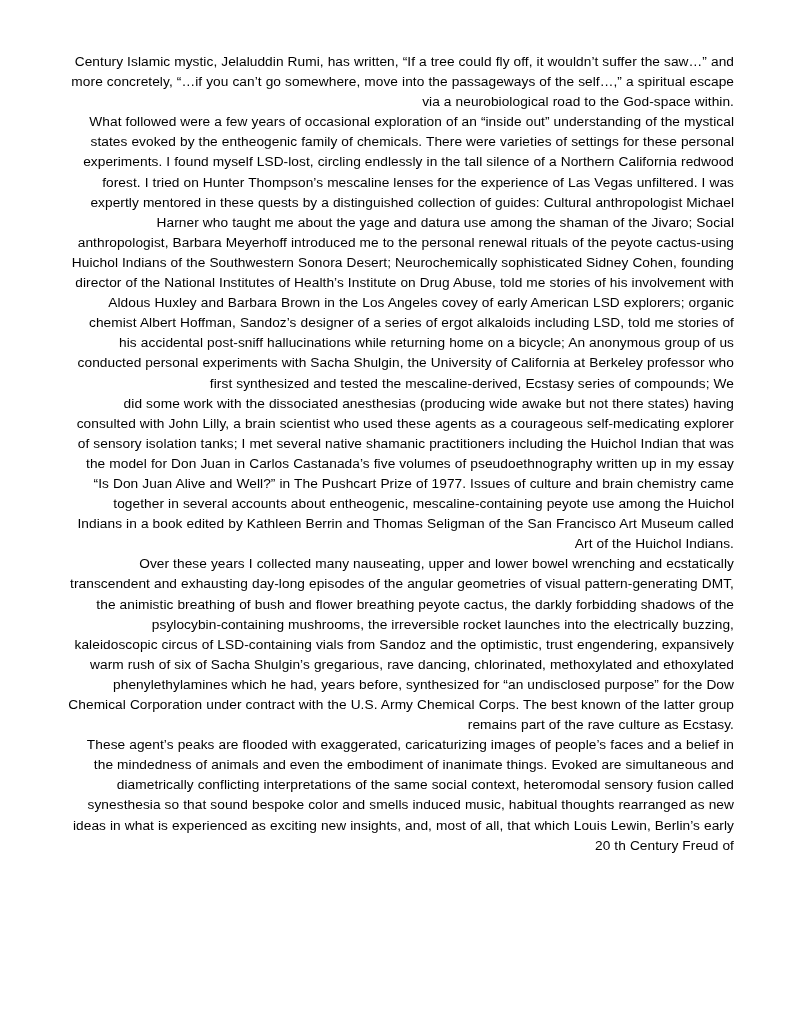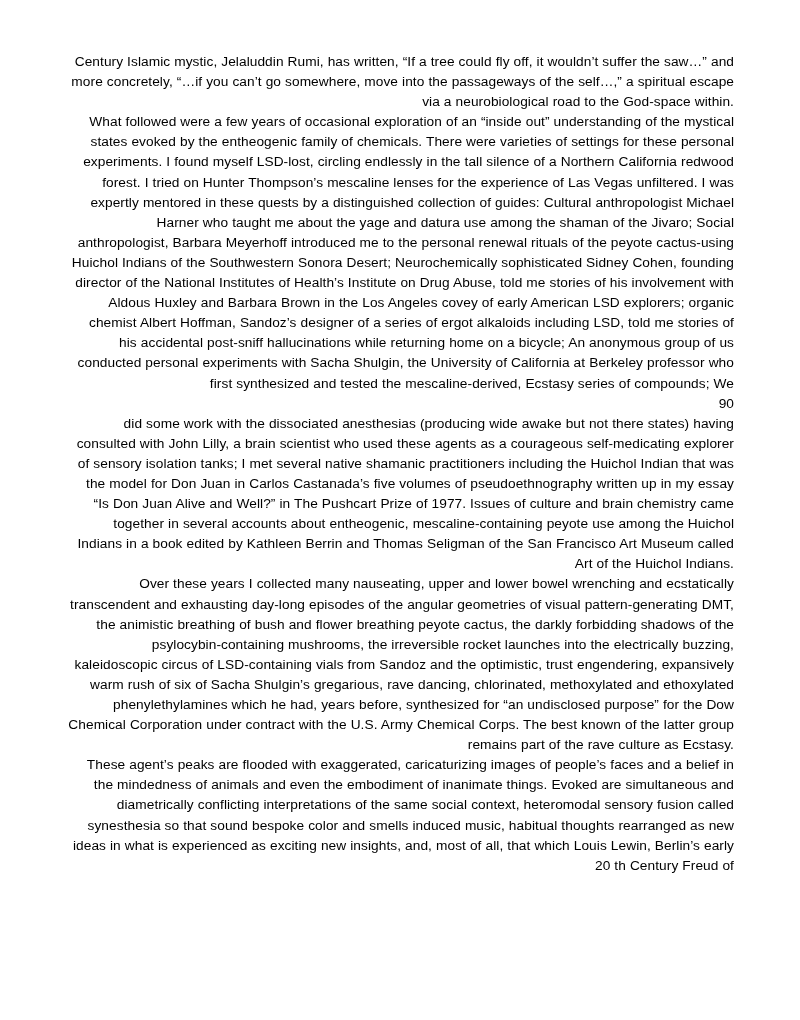--- a/index.html
+++ b/index.html
@@ -37,18 +37,17 @@
     padding: 0;
   }
 </style>
 </head>
 <body>
 
 <div class="page">
   <div class="doc-body">
     <p class="para">Century Islamic mystic, Jelaluddin Rumi, has written, “If a tree could fly off, it wouldn’t suffer the saw…” and more concretely, “…if you can’t go somewhere, move into the passageways of the self…,” a spiritual escape via a neurobiological road to the God-space within.</p>
     <p class="para">What followed were a few years of occasional exploration of an “inside out” understanding of the mystical states evoked by the entheogenic family of chemicals. There were varieties of settings for these personal experiments. I found myself LSD-lost, circling endlessly in the tall silence of a Northern California redwood forest. I tried on Hunter Thompson’s mescaline lenses for the experience of Las Vegas unfiltered. I was expertly mentored in these quests by a distinguished collection of guides: Cultural anthropologist Michael Harner who taught me about the yage and datura use among the shaman of the Jivaro; Social anthropologist, Barbara Meyerhoff introduced me to the personal renewal rituals of the peyote cactus-using Huichol Indians of the Southwestern Sonora Desert; Neurochemically sophisticated Sidney Cohen, founding director of the National Institutes of Health’s Institute on Drug Abuse, told me stories of his involvement with Aldous Huxley and Barbara Brown in the Los Angeles covey of early American LSD explorers; organic chemist Albert Hoffman, Sandoz’s designer of a series of ergot alkaloids including LSD, told me stories of his accidental post-sniff hallucinations while returning home on a bicycle; An anonymous group of us conducted personal experiments with Sacha Shulgin, the University of California at Berkeley professor who first synthesized and tested the mescaline-derived, Ecstasy series of compounds; We</p>
-    <p class="page-number">90</p>
     <p class="para">did some work with the dissociated anesthesias (producing wide awake but not there states) having consulted with John Lilly, a brain scientist who used these agents as a courageous self-medicating explorer of sensory isolation tanks; I met several native shamanic practitioners including the Huichol Indian that was the model for Don Juan in Carlos Castanada’s five volumes of pseudoethnography written up in my essay “Is Don Juan Alive and Well?” in The Pushcart Prize of 1977. Issues of culture and brain chemistry came together in several accounts about entheogenic, mescaline-containing peyote use among the Huichol Indians in a book edited by Kathleen Berrin and Thomas Seligman of the San Francisco Art Museum called Art of the Huichol Indians.</p>
     <p class="para">Over these years I collected many nauseating, upper and lower bowel wrenching and ecstatically transcendent and exhausting day-long episodes of the angular geometries of visual pattern-generating DMT, the animistic breathing of bush and flower breathing peyote cactus, the darkly forbidding shadows of the psylocybin-containing mushrooms, the irreversible rocket launches into the electrically buzzing, kaleidoscopic circus of LSD-containing vials from Sandoz and the optimistic, trust engendering, expansively warm rush of six of Sacha Shulgin’s gregarious, rave dancing, chlorinated, methoxylated and ethoxylated phenylethylamines which he had, years before, synthesized for “an undisclosed purpose” for the Dow Chemical Corporation under contract with the U.S. Army Chemical Corps. The best known of the latter group remains part of the rave culture as Ecstasy.</p>
     <p class="para">These agent’s peaks are flooded with exaggerated, caricaturizing images of people’s faces and a belief in the mindedness of animals and even the embodiment of inanimate things. Evoked are simultaneous and diametrically conflicting interpretations of the same social context, heteromodal sensory fusion called synesthesia so that sound bespoke color and smells induced music, habitual thoughts rearranged as new ideas in what is experienced as exciting new insights, and, most of all, that which Louis Lewin, Berlin’s early 20 th Century Freud of</p>
   </div>
 </div>
 
 </body></html>

